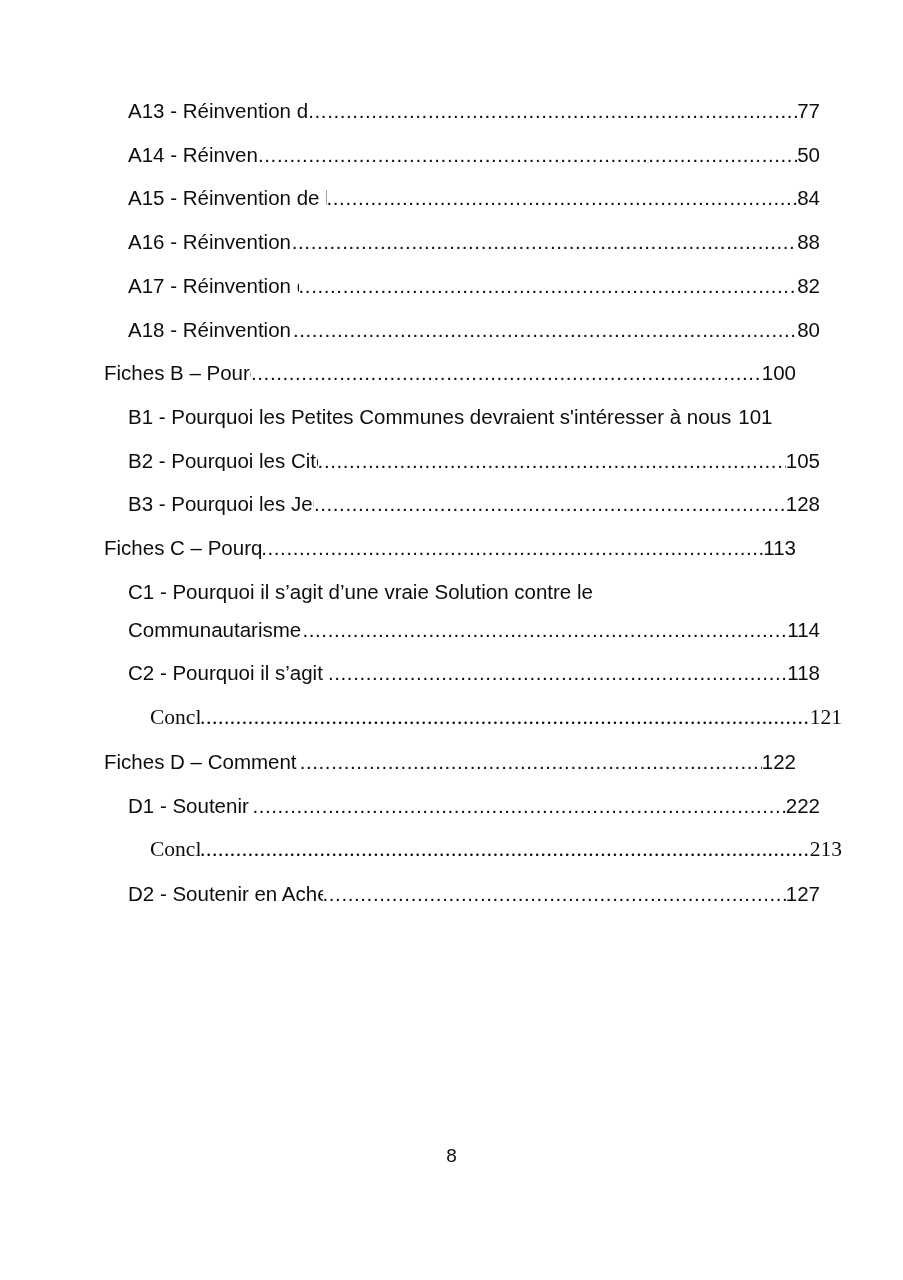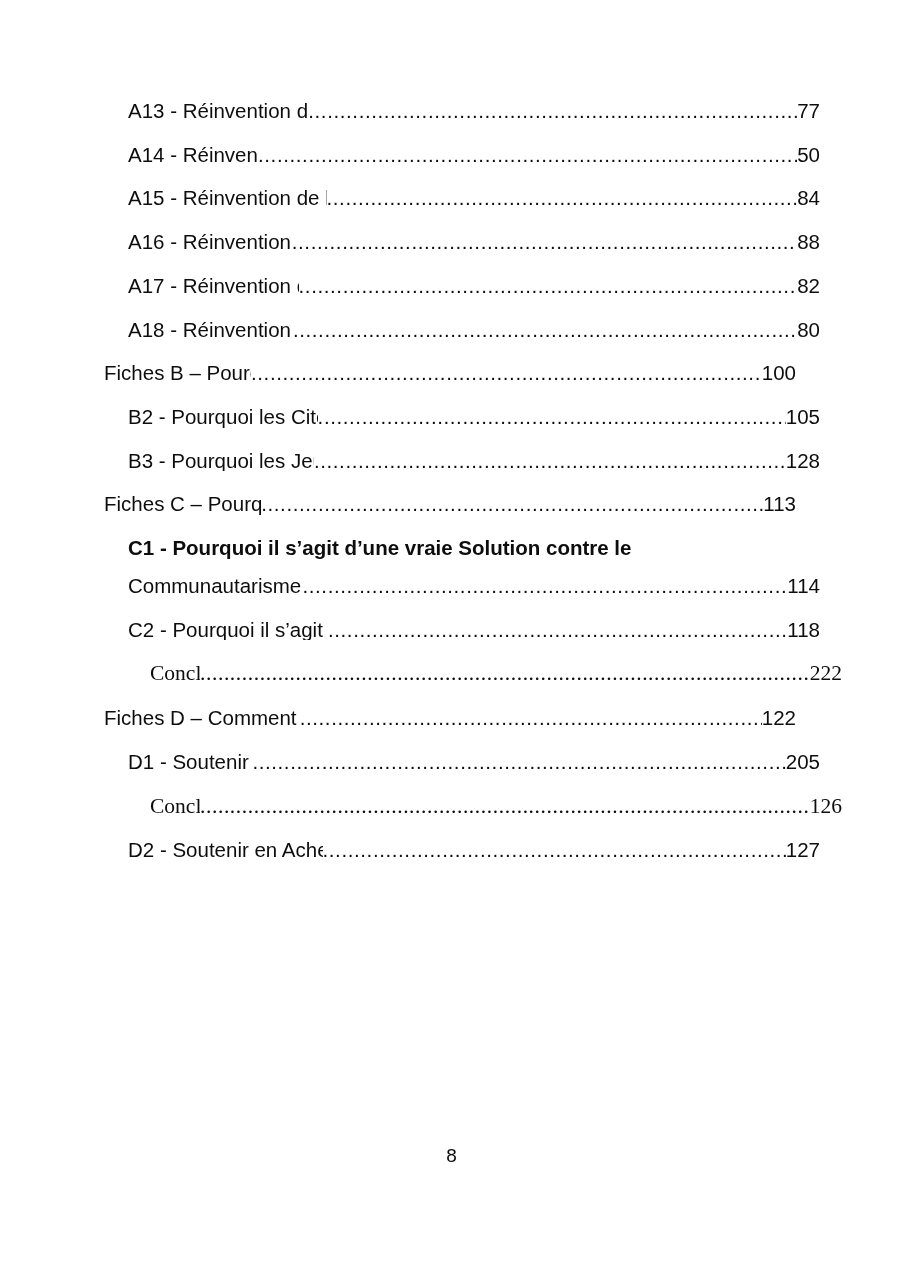--- a/index.html
+++ b/index.html
@@ -65,21 +65,20 @@
     padding-left: 0;
   }
   
   .toc-entry.wrap {
     display: block;
     white-space: normal;
     margin-bottom: 22px;
   }
   .toc-entry.wrap .wrap-line1 {
     display: block;
-    font-weight: bold;
   }
   .toc-entry.wrap .wrap-line2 {
     display: flex;
     align-items: baseline;
     width: 100%;
     white-space: nowrap;
     margin-top: 16px;
   }
   .page-number {
     position: absolute;
@@ -127,20 +126,25 @@
         <span class="entry-text">A18 - Réinvention du concept de Think Tanks</span>
         <span class="leader"> ........................................................................................................................................................................................................</span>
         <span class="entry-page">80</span>
       </div>
       <div class="toc-entry level-1">
         <span class="entry-text">Fiches B – Pourquoi s’intéresser à nous</span>
         <span class="leader"> ........................................................................................................................................................................................................</span>
         <span class="entry-page">100</span>
       </div>
       <div class="toc-entry level-2">
+        <span class="entry-text">B1 - Pourquoi les Petites Communes devraient s'intéresser à nous</span>
+        <span class="leader gap"></span>
+        <span class="entry-page">101</span>
+      </div>
+      <div class="toc-entry level-2">
         <span class="entry-text">B2 - Pourquoi les Citoyens devraient s'intéresser à nous</span>
         <span class="leader"> ........................................................................................................................................................................................................</span>
         <span class="entry-page">105</span>
       </div>
       <div class="toc-entry level-2">
         <span class="entry-text">B3 - Pourquoi les Jeunes devraient s'intéresser à nous</span>
         <span class="leader"> ........................................................................................................................................................................................................</span>
         <span class="entry-page">128</span>
       </div>
       <div class="toc-entry level-1">
@@ -157,36 +161,36 @@
         </span>
       </div>
       <div class="toc-entry level-2">
         <span class="entry-text">C2 - Pourquoi il s’agit de l’Antidote au Choc des Civilisations</span>
         <span class="leader"> ........................................................................................................................................................................................................</span>
         <span class="entry-page">118</span>
       </div>
       <div class="toc-entry level-3">
         <span class="entry-text">Conclusion</span>
         <span class="leader"> ........................................................................................................................................................................................................</span>
-        <span class="entry-page">222</span>
+        <span class="entry-page">121</span>
       </div>
       <div class="toc-entry level-1">
         <span class="entry-text">Fiches D – Comment soutenir notre vision et nos initiatives</span>
         <span class="leader"> ........................................................................................................................................................................................................</span>
         <span class="entry-page">122</span>
       </div>
       <div class="toc-entry level-2">
         <span class="entry-text">D1 - Soutenir la Vision Sociétale</span>
         <span class="leader"> ........................................................................................................................................................................................................</span>
-        <span class="entry-page">205</span>
+        <span class="entry-page">222</span>
       </div>
       <div class="toc-entry level-3">
         <span class="entry-text">Conclusion</span>
         <span class="leader"> ........................................................................................................................................................................................................</span>
-        <span class="entry-page">126</span>
+        <span class="entry-page">213</span>
       </div>
       <div class="toc-entry level-2">
         <span class="entry-text">D2 - Soutenir en Achetant les Livres des Éditions EL4DEV</span>
         <span class="leader"> ........................................................................................................................................................................................................</span>
         <span class="entry-page">127</span>
       </div>
     </div>
 
   <div class="page-number">8</div>
 

